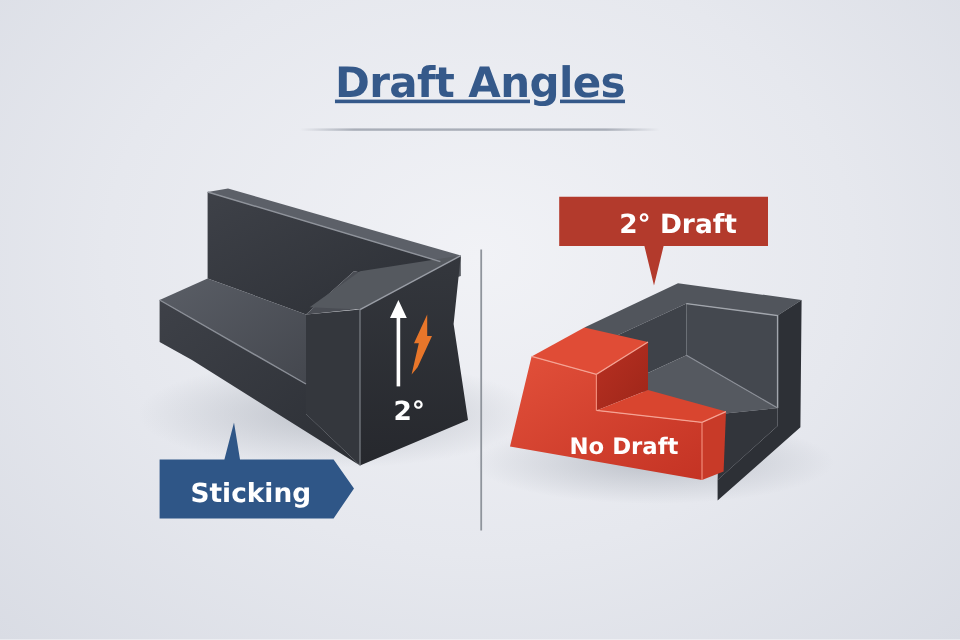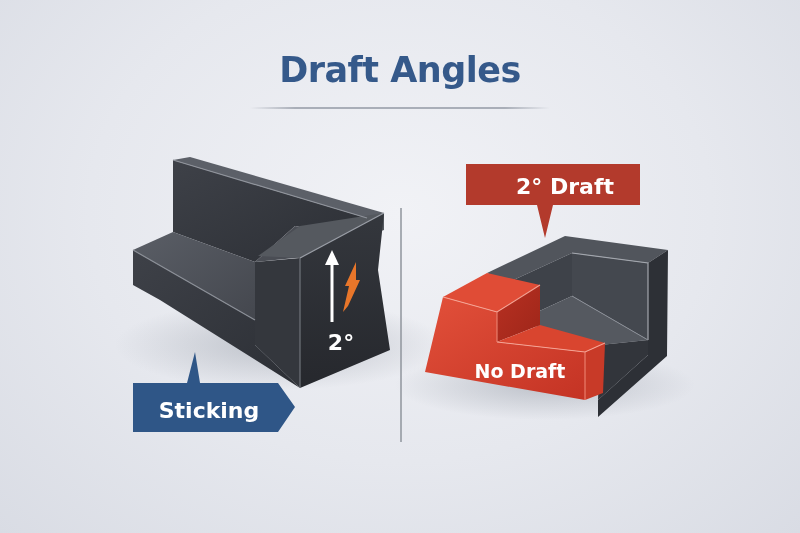--- a/index.html
+++ b/index.html
@@ -6,21 +6,21 @@
     body {
       width: 800px; height: 533px; overflow: hidden;
       background: radial-gradient(ellipse at 50% 40%, #f1f2f6 0%, #e6e8ee 55%, #d9dce4 100%);
       font-family: "DejaVu Sans", sans-serif;
       position: relative;
     }
     .stage { position: absolute; left: 0; top: 0; width: 800px; height: 533px; }
     .title {
       position: absolute; left: 0; top: 50px; width: 800px; text-align: center;
       font-family: "DejaVu Sans", sans-serif; font-weight: bold; font-size: 35px;
-      color: #35598a; letter-spacing: -0.5px;
+      color: #35598a; letter-spacing: -0.5px; text-decoration: underline;
     }
     .title-rule {
       position: absolute; left: 250px; top: 107px; width: 300px; height: 2px;
       background: linear-gradient(to right, rgba(170,175,185,0), #a9aeb8 15%, #a9aeb8 85%, rgba(170,175,185,0));
     }
     svg text { font-family: "DejaVu Sans", sans-serif; font-weight: bold; }
   </style>
 </head>
 <body>
 

